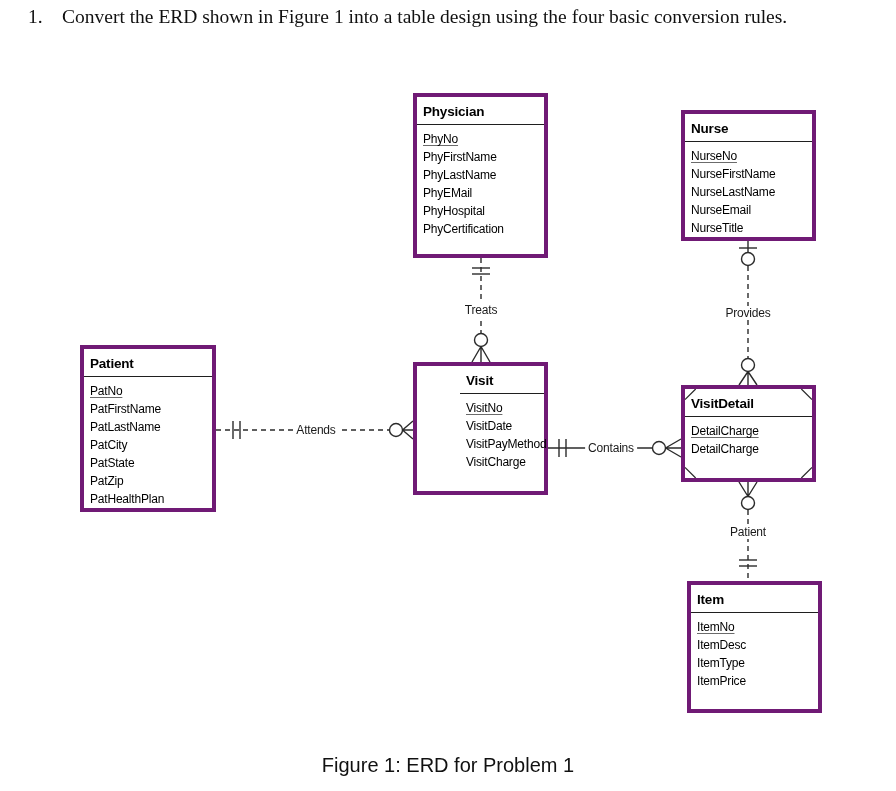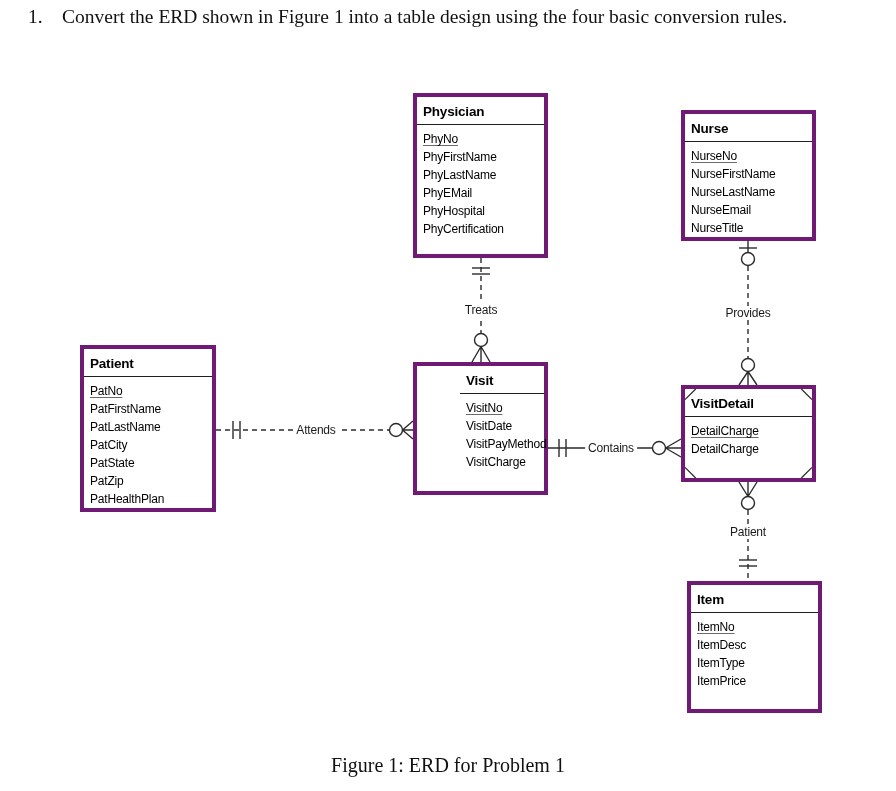--- a/index.html
+++ b/index.html
@@ -5,21 +5,21 @@
   html, body { margin:0; padding:0; background:#ffffff; }
   body { width:896px; height:791px; overflow:hidden; color:#000;
          font-family:"Liberation Sans", sans-serif; }
   .page { position:relative; width:888px; height:791px; background:#fff; }
 
   .heading { position:absolute; left:28px; top:6px; white-space:nowrap;
              font-family:"Liberation Serif", serif; font-size:19.5px; color:#111; }
   .heading .num { display:inline-block; width:34px; }
 
   .caption { position:absolute; left:0; top:754px; width:896px; text-align:center;
-             font-family:Liberation Serif, serif; font-size:20px; color:#111; }
+             font-family:Liberation Sans, sans-serif; font-size:20px; color:#111; }
 
   .wires { position:absolute; left:0; top:0; width:896px; height:791px; z-index:1; }
 
   .entity { position:absolute; box-sizing:border-box; background:#fff;
             border:4px solid #701a75; z-index:2; }
   .entity-title { font-size:13.5px; font-weight:bold; padding:7px 6px 5px 6px;
                   border-bottom:1.5px solid #1f1f1f; letter-spacing:-0.2px; }
   .entity-attrs { padding:5px 6px 0 6px; font-size:12px; line-height:18px;
                   letter-spacing:-0.2px; }
   .attr { white-space:nowrap; }

